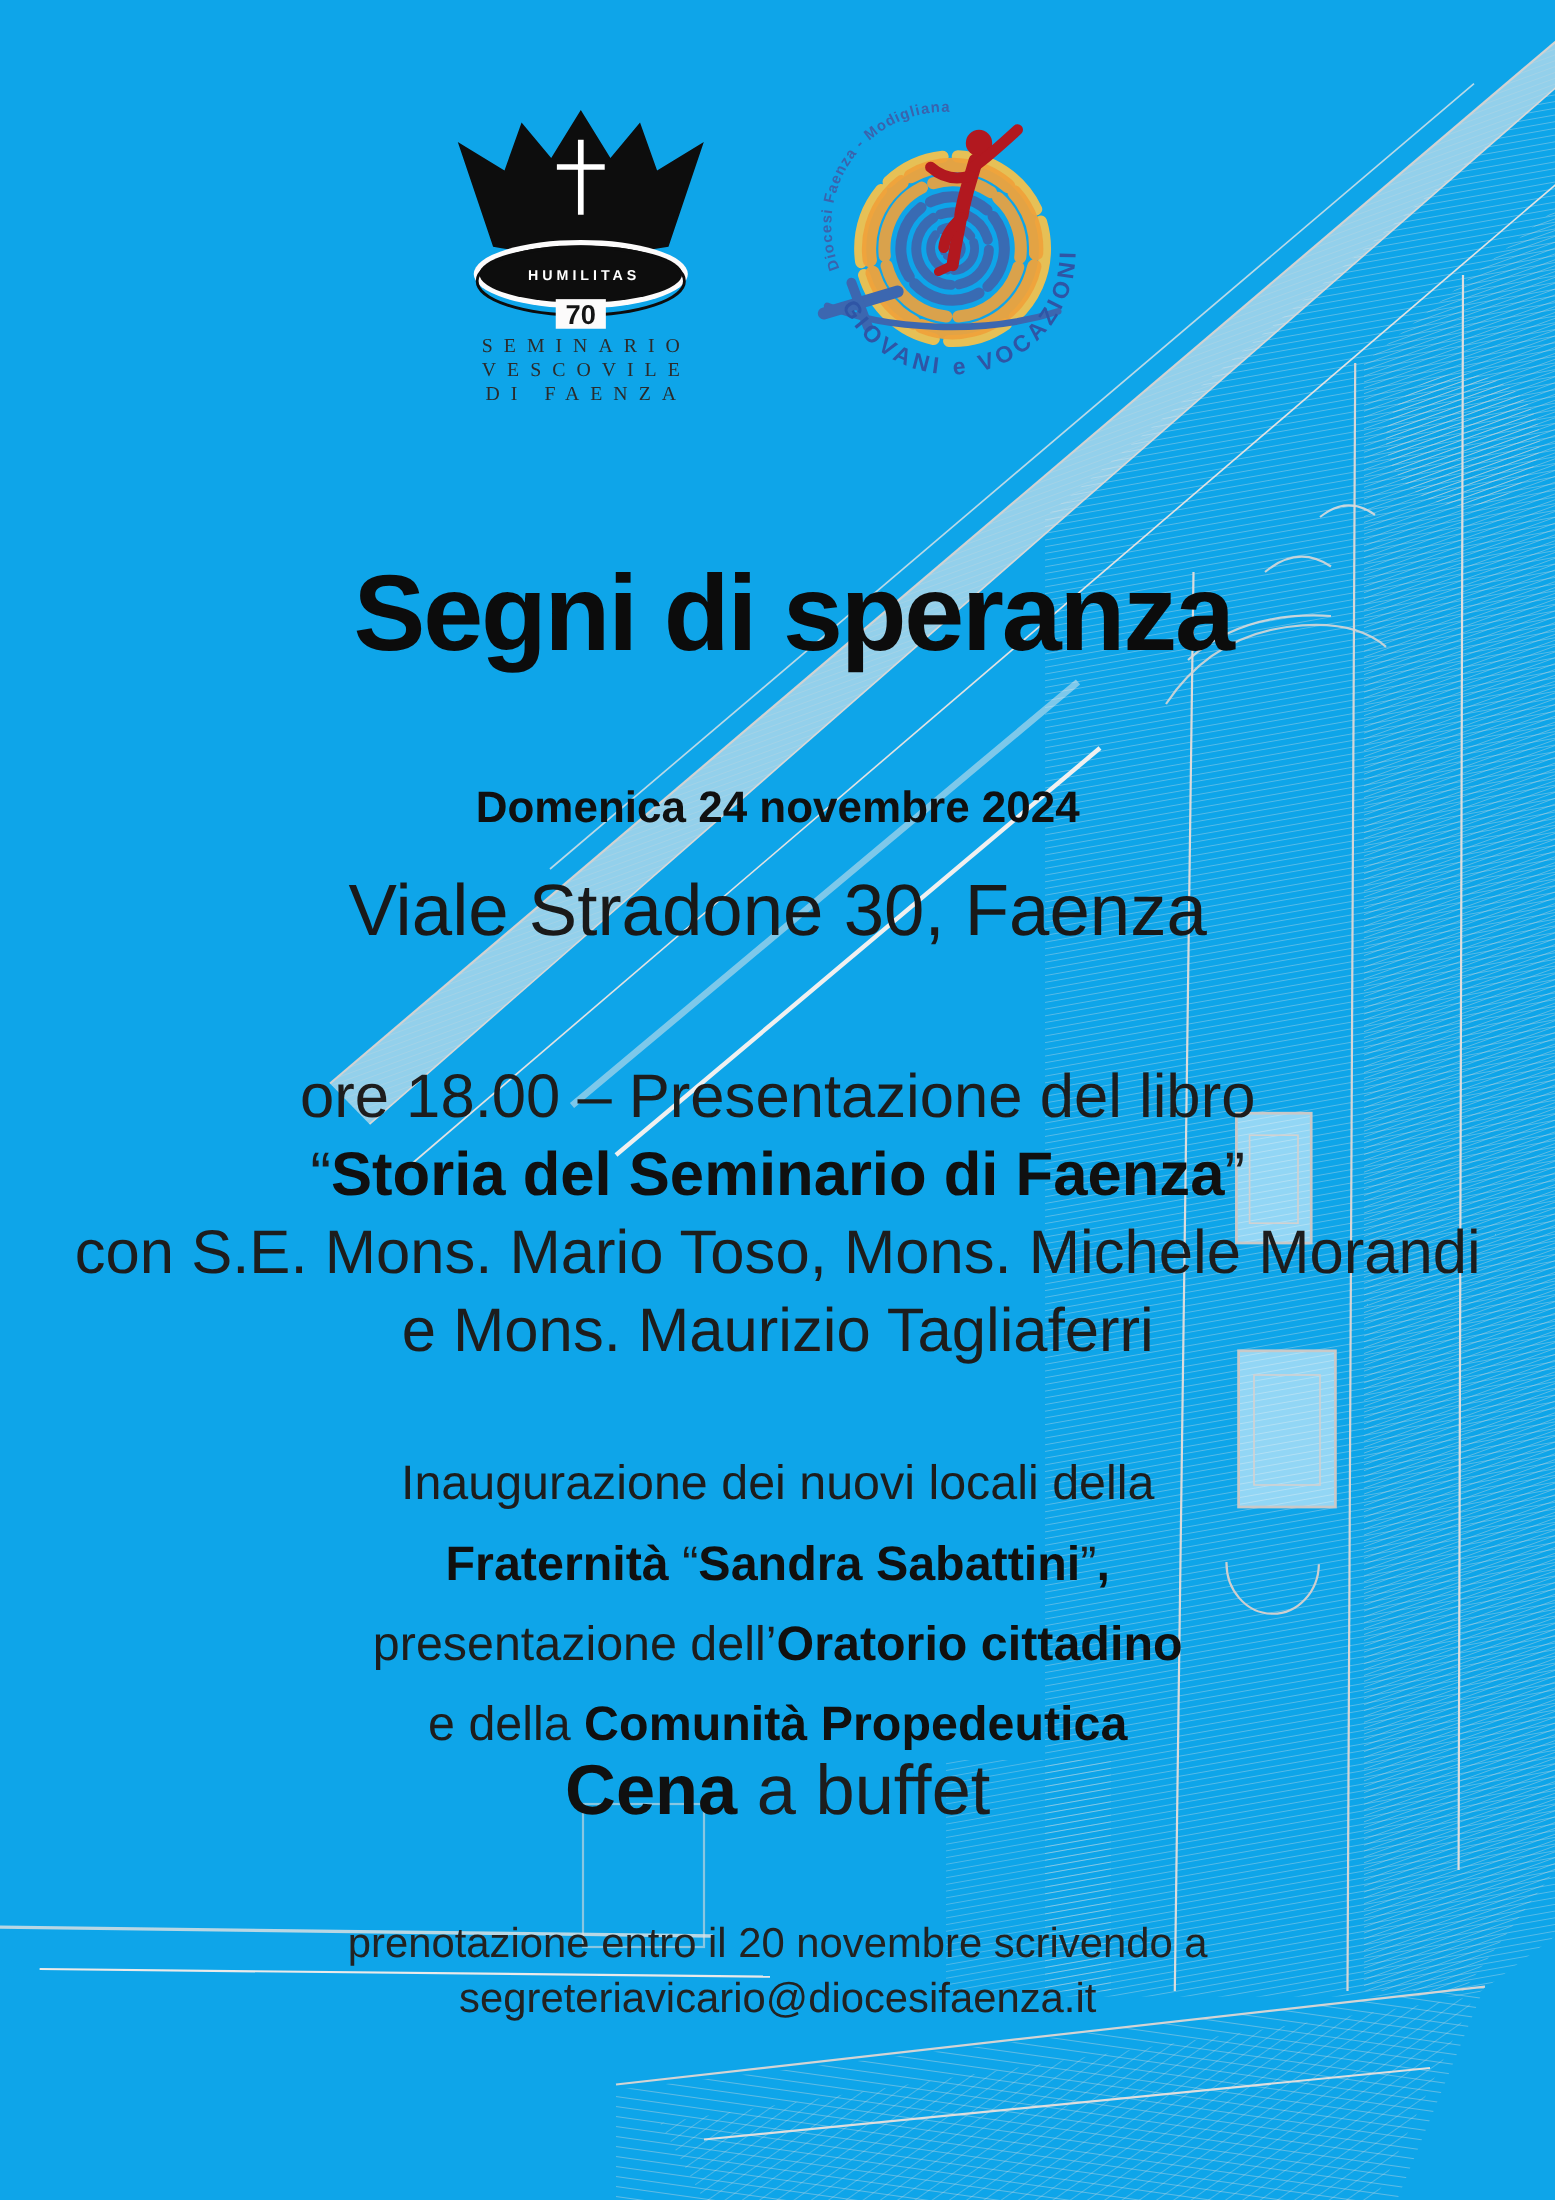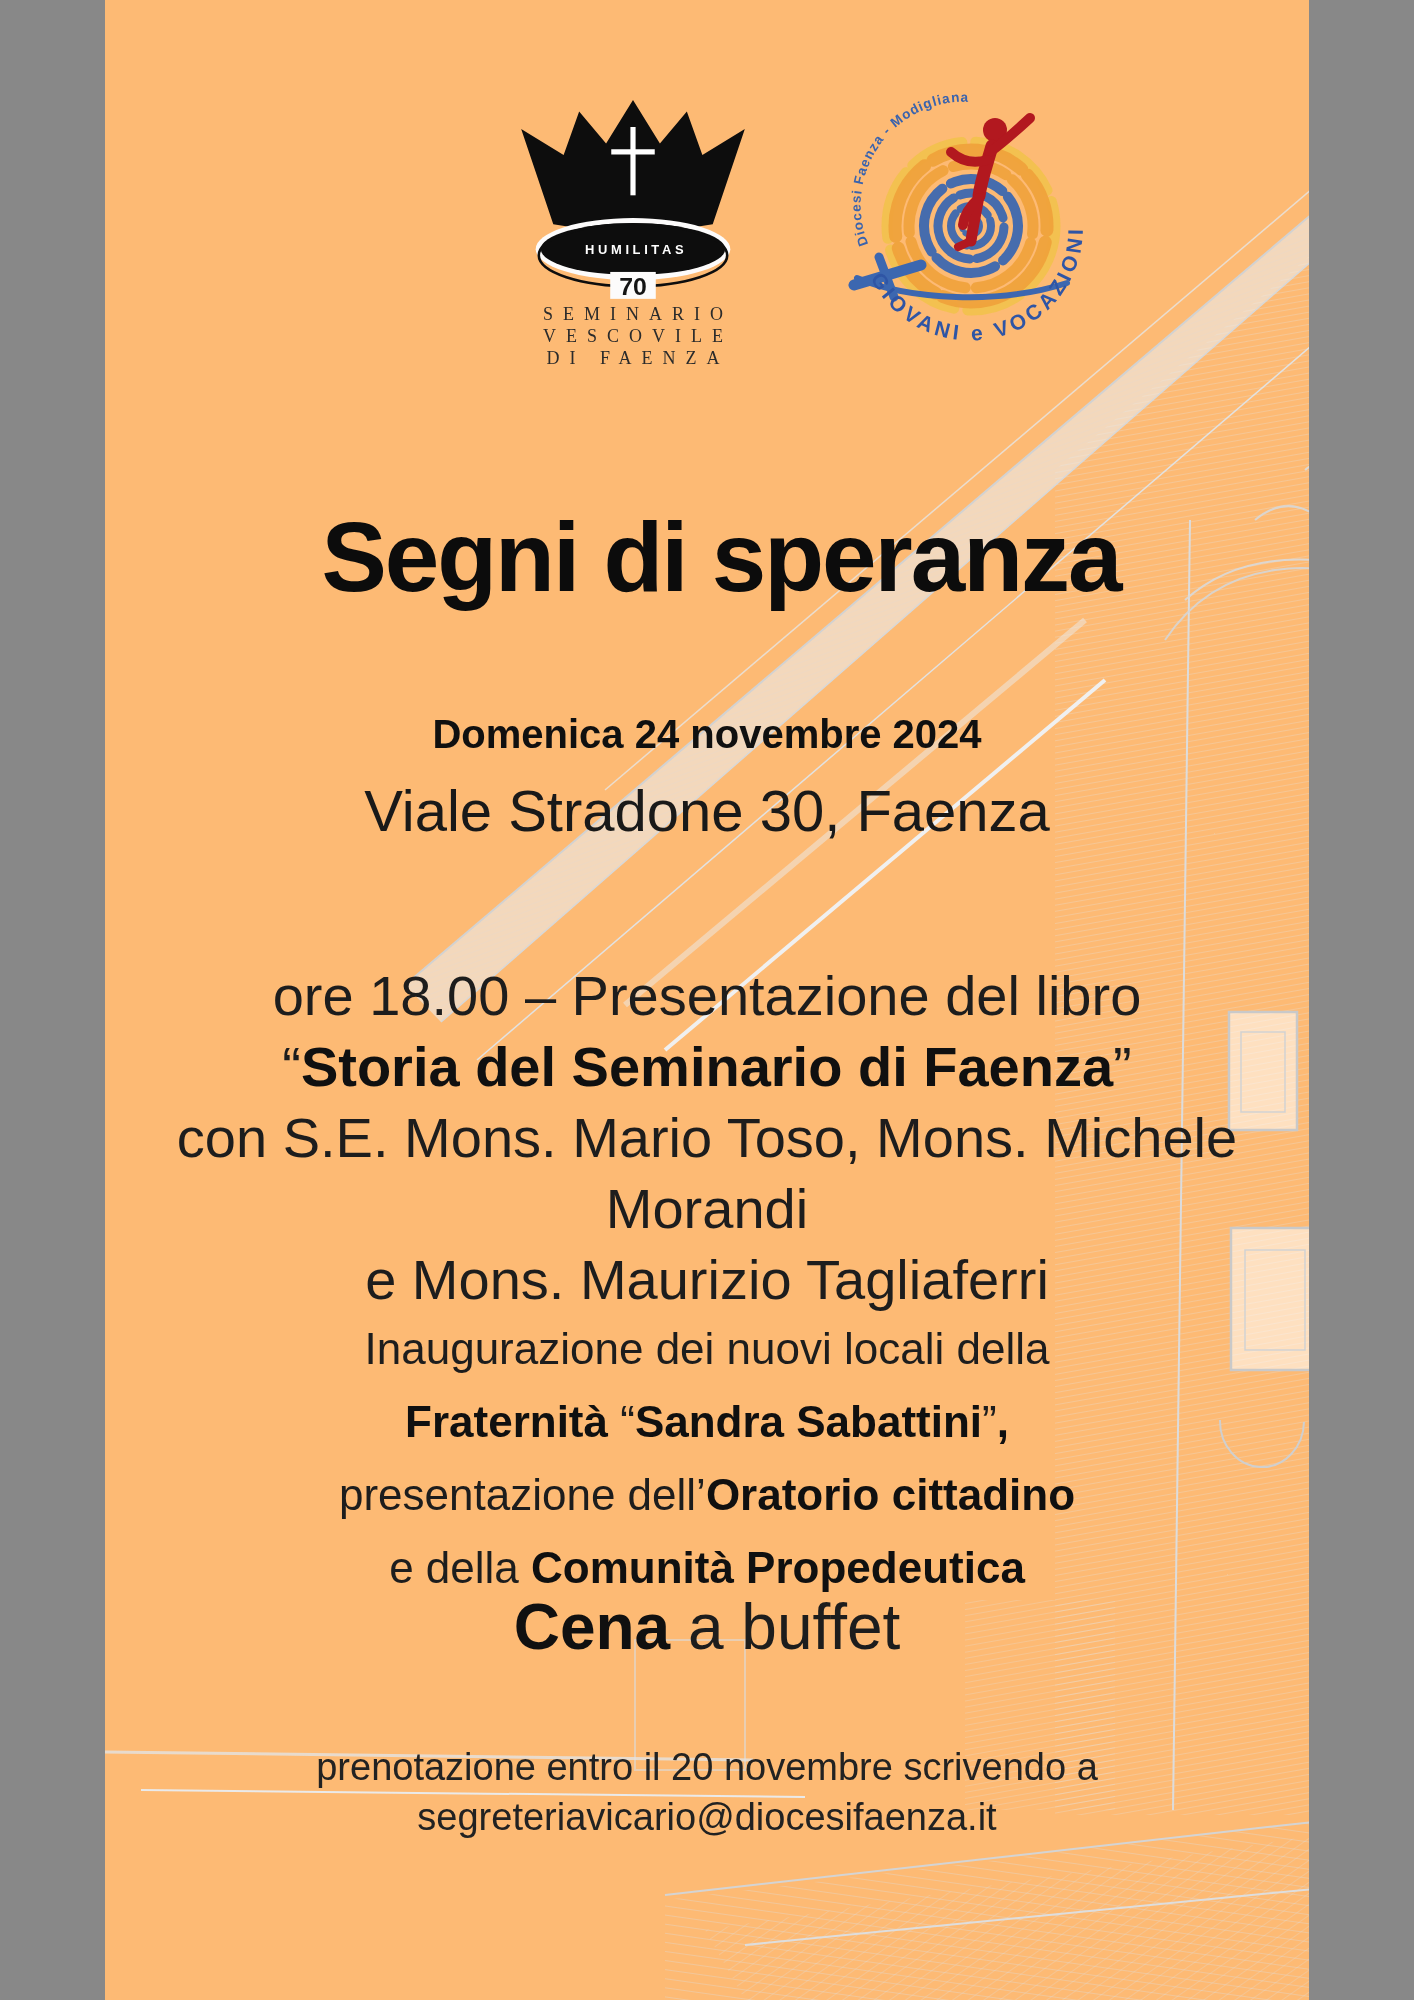--- a/index.html
+++ b/index.html
@@ -1,20 +1,20 @@
 <!DOCTYPE html>
 <html><head>
 <meta charset="utf-8">
 <style>
   html,body{margin:0;padding:0;background:#888;}
   .poster{
     position:relative;
-    width:1204px;height:2000px;
+    width:1414px;height:2000px;
     margin:0 auto;
-    background:#fdba74;
+    background:#0ea5e9;
     overflow:hidden;
     font-family:"Liberation Sans",sans-serif;
     color:#1d1d1d;
     text-decoration:underline;
   }
   svg{display:block;}
   .bg{position:absolute;left:0;top:0;z-index:0;}
   .layer{position:absolute;z-index:2;}
 
   
@@ -27,21 +27,21 @@
   }
   .logo-gio{left:744px;top:100px;width:245px;height:250px;}
 
   
   .center{left:0;right:0;text-align:center;}
   .title{
     top:506px;font-size:98px;line-height:103px;
     font-weight:bold;letter-spacing:-2px;color:#0c0c0c;padding-left:28px;
   }
   .date{top:702px;font-size:40px;line-height:64px;font-weight:bold;color:#101010;}
-  .address{top:780px;font-size:58px;line-height:62px;color:#191919;}
+  .address{top:796px;font-size:66px;line-height:62px;color:#191919;}
   .program{top:960px;font-size:56px;line-height:71px;}
   .inaug{top:1312px;font-size:44px;line-height:73px;}
   .cena{top:1598px;font-size:64px;line-height:58px;}
   .notes{top:1742px;font-size:38px;line-height:50px;color:#222;}
   .b{font-weight:bold;color:#101010;}
   .thin{font-weight:normal;color:#1d1d1d;}
   p{margin:0;}
 
   
   .motto-text{font-family:"Liberation Sans",sans-serif;font-size:12.5px;font-weight:bold;letter-spacing:3.5px;fill:#ffffff;}

